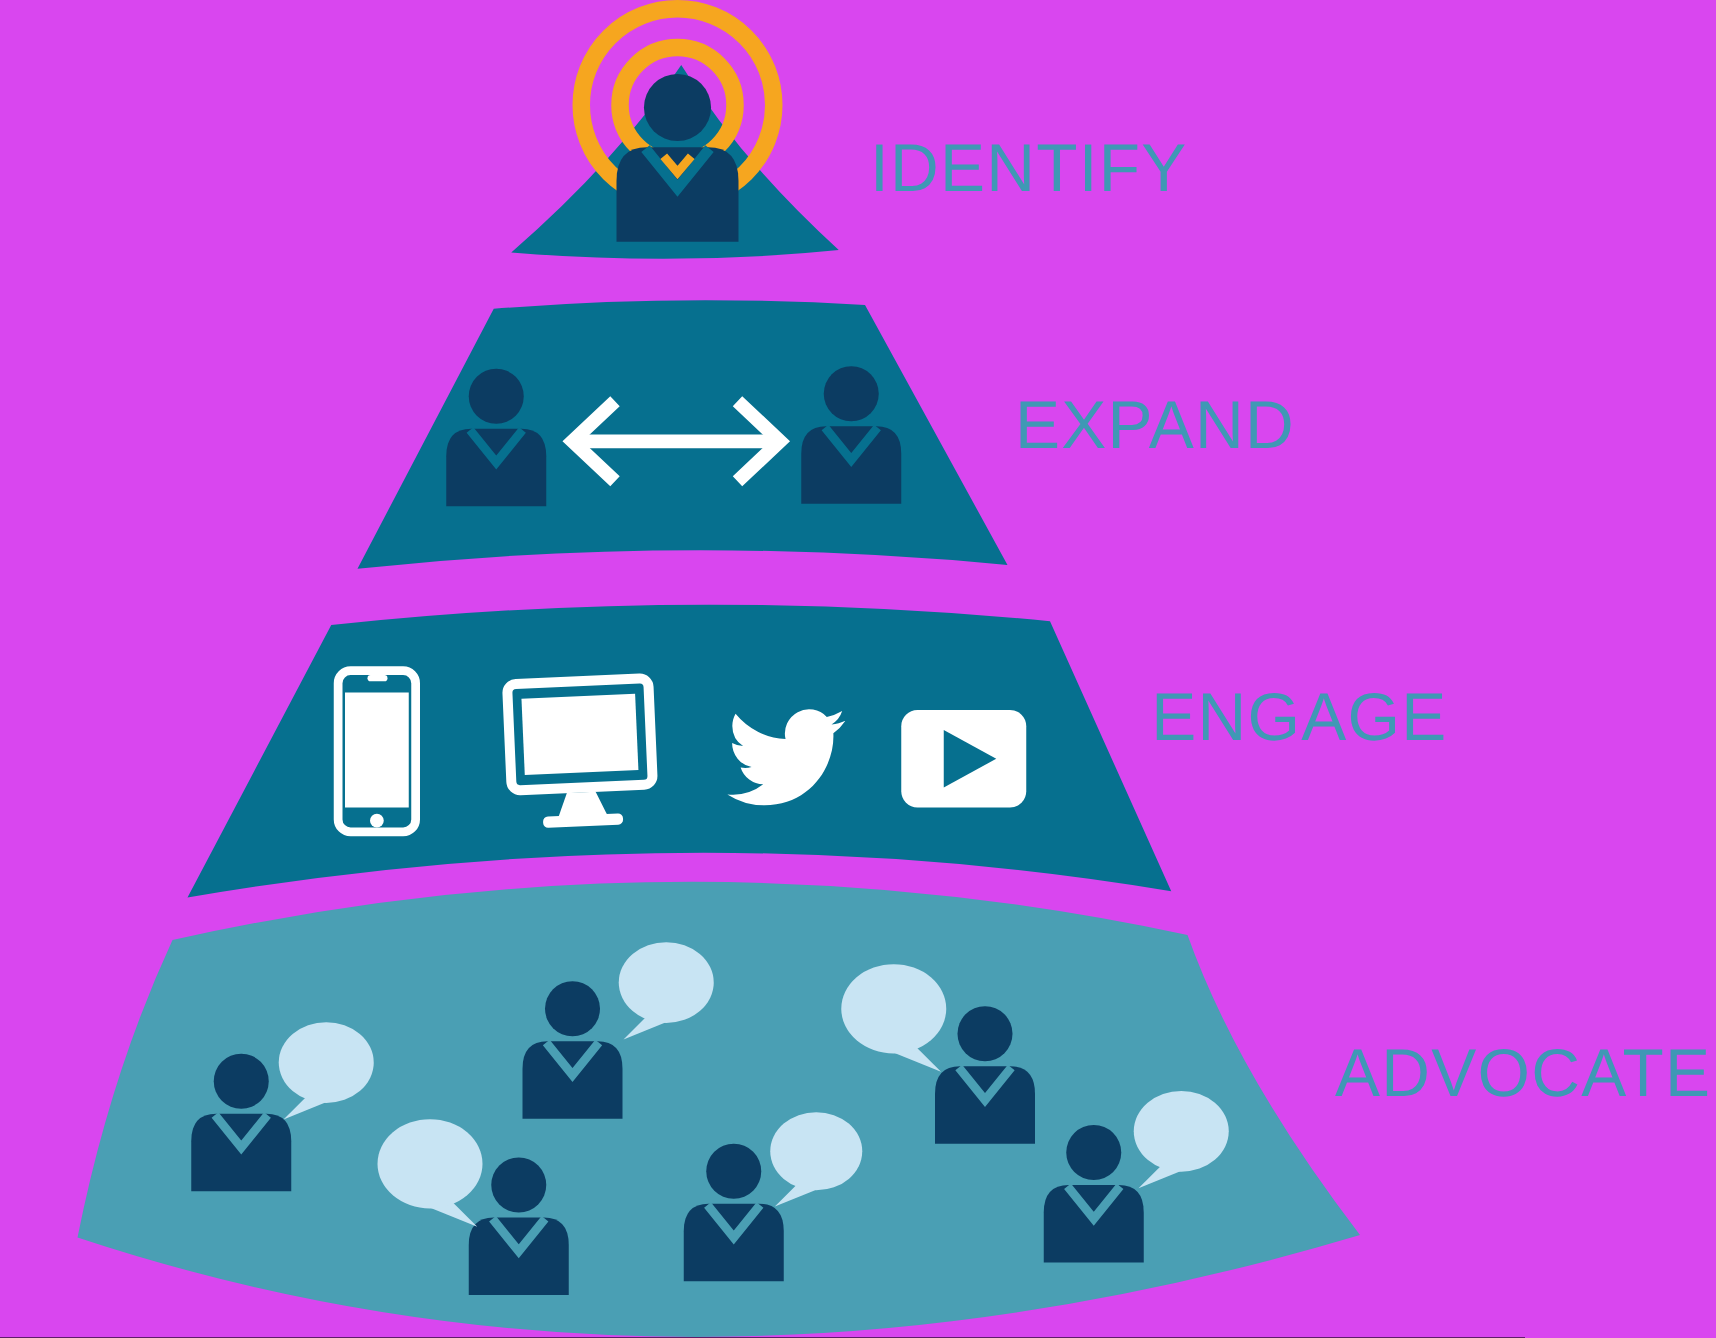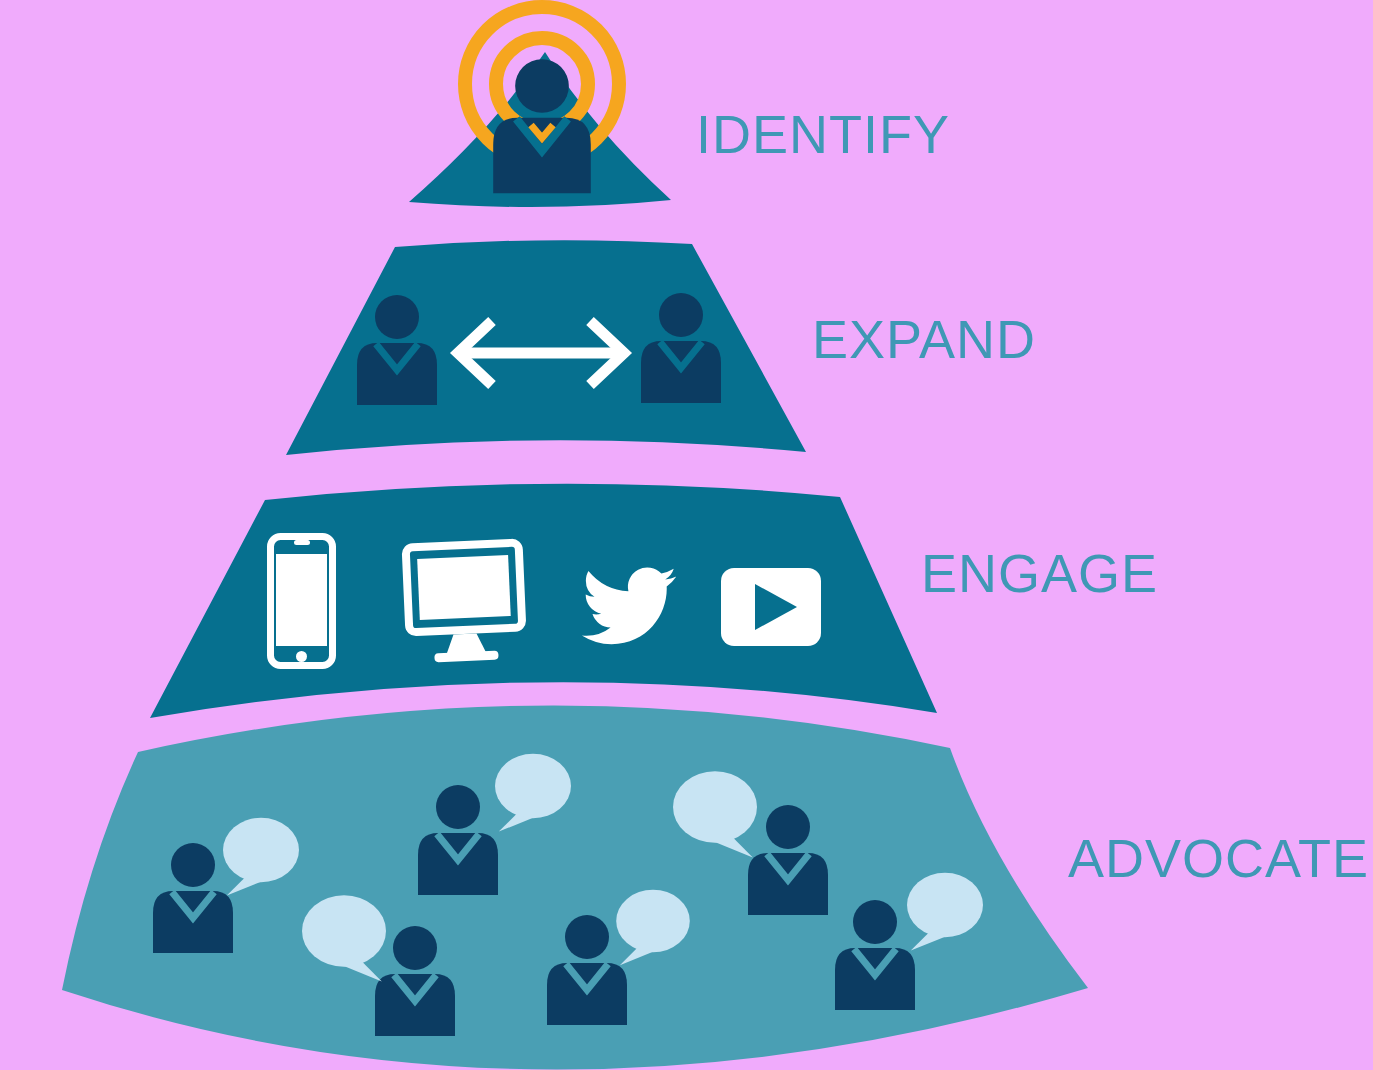--- a/index.html
+++ b/index.html
@@ -4,21 +4,21 @@
 <style>
   html, body {
     margin: 0;
     padding: 0;
     background: #000000;
   }
   .stage {
     position: relative;
     width: 1373px;
     height: 1070px;
-    background: #f0abfc;
+    background: #d946ef;
     overflow: hidden;
   }
   svg { display: block; }
   .tier { fill: #06708F; }
   .tier--light { fill: #4A9FB4; }
   .navy { fill: #0C3C62; }
   .white { fill: #FFFFFF; }
   .label {
     font-family: "Liberation Sans", "DejaVu Sans", sans-serif;
     font-size: 54px;

